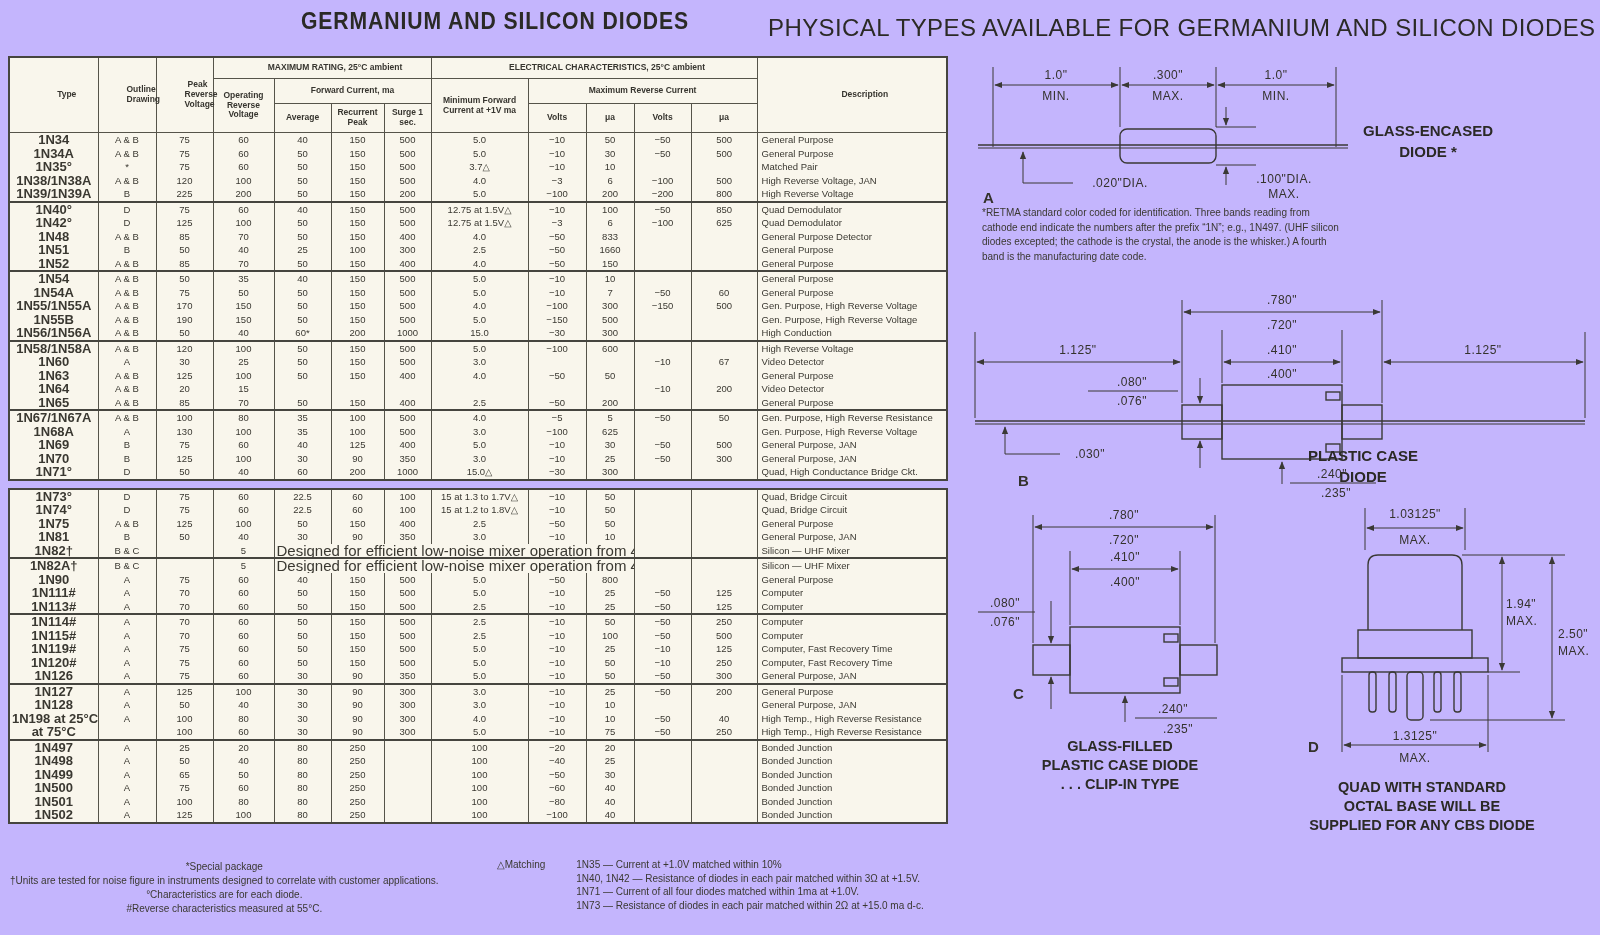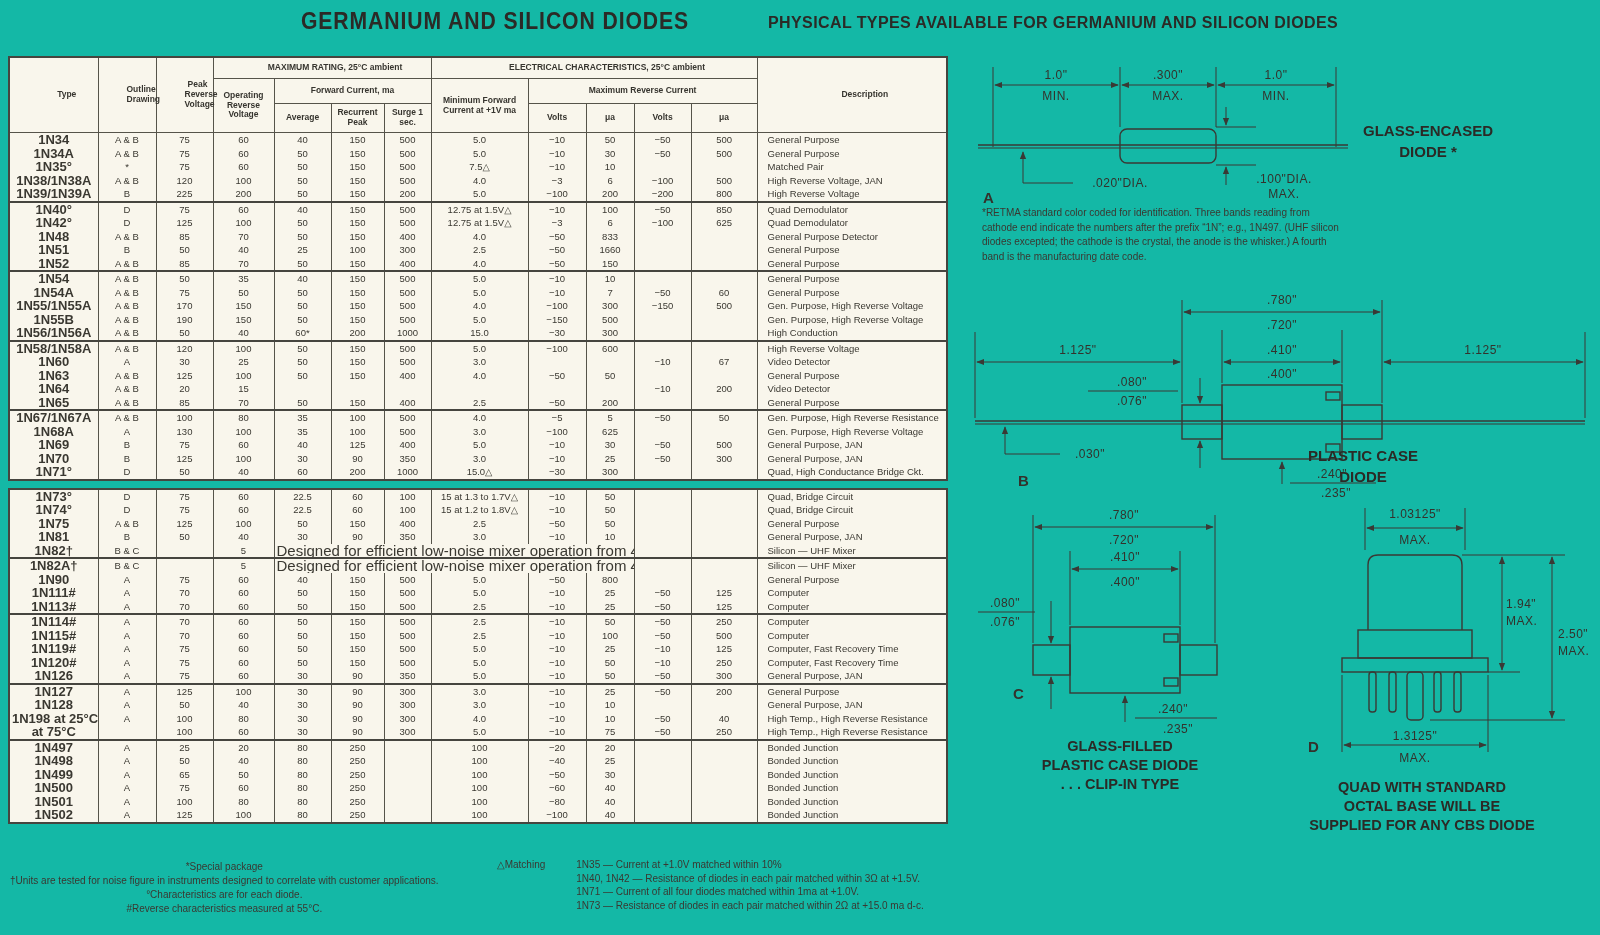--- a/index.html
+++ b/index.html
@@ -1,31 +1,31 @@
 <!DOCTYPE html>
 <html><head>
 <meta charset="utf-8">
 <style>
   html,body{margin:0;padding:0;}
   body{background:#e8e6df;font-family:"Liberation Sans",sans-serif;}
-  #page{position:relative;width:1600px;height:935px;background:#14b8a6;overflow:hidden;color:#37352f;}
+  #page{position:relative;width:1600px;height:935px;background:#c4b5fd;overflow:hidden;color:#37352f;}
 
   
   .ltitle{position:absolute;left:250px;top:8px;width:490px;text-align:center;font-size:23px;font-weight:700;letter-spacing:1px;transform:scaleX(.92);transform-origin:center;white-space:nowrap;color:#2b2a26;}
-  .rtitle{position:absolute;left:768px;top:14px;width:830px;font-size:16px;font-weight:700;letter-spacing:.4px;white-space:nowrap;color:#2b2a26;}
+  .rtitle{position:absolute;left:768px;top:14px;width:830px;font-size:24px;font-weight:400;letter-spacing:.4px;white-space:nowrap;color:#2b2a26;}
 
   
   #tablewrap{position:absolute;left:8px;top:56px;width:938px;}
   table.dt{border-collapse:collapse;table-layout:fixed;width:938px;background:#f9f6ec;border:2px solid #46453f;}
   table.dt + table.dt{margin-top:7px;}
   table.dt th{border:1px solid #56544a;font-size:8.5px;font-weight:700;text-align:center;padding:1px 2px;color:#37352f;line-height:1.15;}
   table.dt td{border-left:1px solid #56544a;border-right:1px solid #56544a;font-size:9.5px;text-align:center;padding:1px 2px;line-height:11.5px;color:#3a3831;white-space:nowrap;overflow:hidden;}
   table.dt tr.gend td{border-bottom:2px solid #46453f;}
   table.dt td.type{font-weight:700;font-size:13px;margin-left:24px;}
-  table.dt td.desc{text-align:left;padding-left:10px;}
+  table.dt td.desc{text-align:left;padding-left:4px;}
   table.dt td.spantext{font-size:15px;}
   table.dt thead tr.h1 th{height:18px;padding-left:28px;}
   table.dt thead tr.h2 th{height:22px;}
   table.dt thead tr.h3 th{height:26px;}
 
   
   .foot{position:absolute;left:10px;top:860px;font-size:10px;line-height:14px;color:#3a3831;text-align:center;}
   .match{position:absolute;left:497px;top:858px;display:flex;font-size:10px;line-height:13.5px;color:#3a3831;gap:19px;}
   .match .mlabel{margin-right:12px;white-space:nowrap;}
   .match .mlines div{white-space:nowrap;}
@@ -127,21 +127,21 @@
             <td class="desc">General Purpose</td>
           </tr>
           <tr>
             <td class="type">1N35°</td>
             <td>*</td>
             <td>75</td>
             <td>60</td>
             <td>50</td>
             <td>150</td>
             <td>500</td>
-            <td>7.5△</td>
+            <td>3.7△</td>
             <td>−10</td>
             <td>10</td>
             <td></td>
             <td></td>
             <td class="desc">Matched Pair</td>
           </tr>
           <tr>
             <td class="type">1N38/1N38A</td>
             <td>A &amp; B</td>
             <td>120</td>

